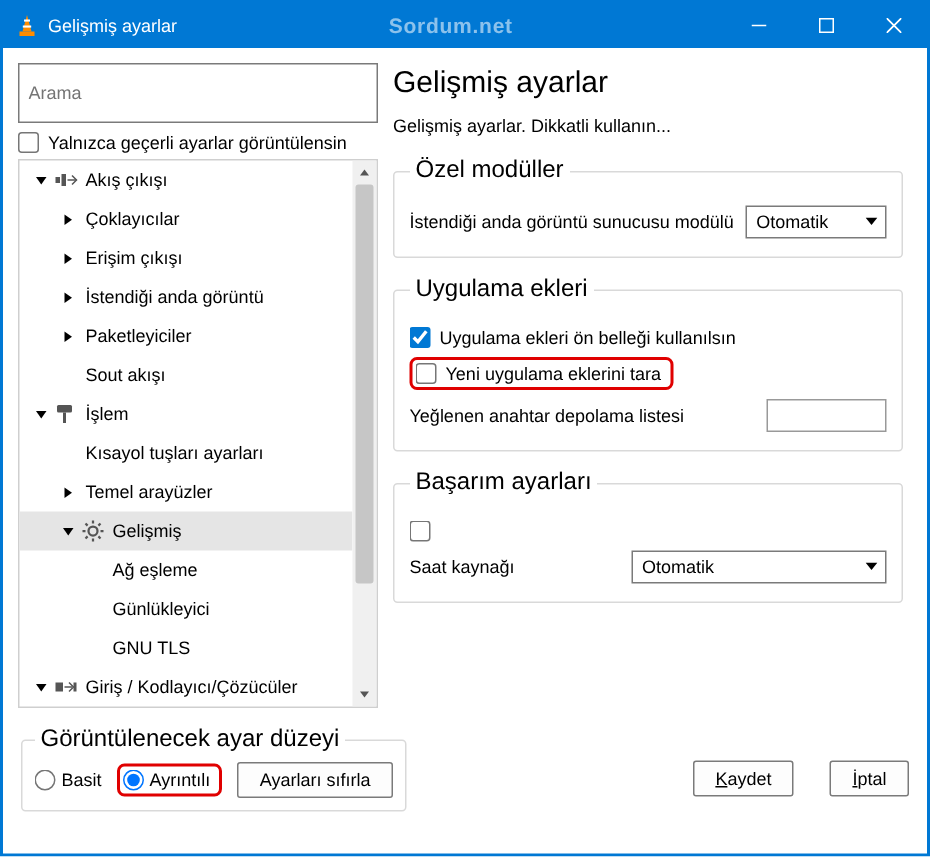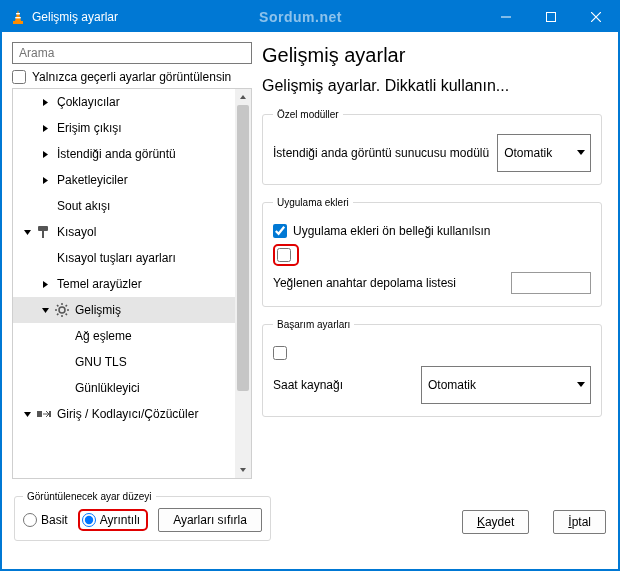--- a/index.html
+++ b/index.html
@@ -7,41 +7,41 @@
 .window { width: 620px; height: 571px; background: #fff; border: 2px solid #0078d4; display: flex; flex-direction: column; }
 .titlebar { height: 30px; background: #0078d4; color: #fff; display: flex; align-items: center; padding: 0 0 0 8px; }
 .titlebar .app-icon { width: 16px; height: 16px; margin-right: 6px; }
 .titlebar .title-text { flex: 0 0 auto; font-size: 12px; }
 .titlebar .watermark { flex: 1; text-align: center; color: rgba(255,255,255,0.55); font-size: 14px; font-weight: 600; letter-spacing: .5px; }
 .titlebar .win-controls { display: flex; }
 .titlebar .win-btn { width: 45px; height: 30px; display: flex; align-items: center; justify-content: center; color: #fff; }
 .titlebar .win-btn svg { width: 10px; height: 10px; }
 .body { flex: 1; display: flex; padding: 10px 10px 4px 10px; gap: 8px; overflow: hidden; }
 .left-col { width: 240px; display: flex; flex-direction: column; }
-.search-input { border: 1px solid #7a7a7a; height: 22px; padding: 2px 6px; color: #666; background: #fff; margin-bottom: 6px; }
+.search-input { border: 1px solid #7a7a7a; height: 40px; padding: 2px 6px; color: #666; background: #fff; margin-bottom: 6px; }
 .only-current { display: flex; align-items: flex-start; gap: 6px; margin-bottom: 4px; }
 .only-current input { width: 14px; height: 14px; }
 .tree { border: 1px solid #cfcfcf; flex: 1; overflow: hidden; background: #fff; }
 .tree-inner { height: 100%; overflow-y: auto; }
 .tree-row { display: flex; align-items: center; height: 26px; padding-right: 4px; }
 .tree-row.selected { background: #e5e5e5; }
 .tw { display: flex; align-items: center; justify-content: center; width: 16px; height: 100%; }
 .tw svg { width: 9px; height: 9px; }
 .node-icon { width: 18px; display: flex; align-items: center; justify-content: center; }
 .node-icon svg { width: 16px; height: 16px; }
 .node-label { margin-left: 4px; white-space: nowrap; }
 .ind { display: inline-block; height: 1px; }
 .right-col { flex: 1; display: flex; flex-direction: column; padding: 2px 6px 0 2px; }
 .page-title { font-size: 20px; font-weight: 400; margin-bottom: 10px; color: #000; }
-.page-sub { font-size: 16px; color: #000; margin-bottom: 14px; }
+.page-sub { font-size: 12px; color: #000; margin-bottom: 14px; }
 fieldset { border: 1px solid #d9d9d9; border-radius: 3px; padding: 10px 10px 12px 10px; margin-bottom: 12px; }
-legend { padding: 0 4px; font-size: 10px; color: #000; }
+legend { padding: 0 4px; font-size: 16px; color: #000; }
 .form-row { display: flex; align-items: center; gap: 8px; margin-top: 4px; }
 .form-row .lbl { flex: 0 0 auto; }
-.form-row .combo { flex: 1; height: 38px; border: 1px solid #7a7a7a; display: flex; align-items: center; padding: 0 4px 0 6px; background: #fff; justify-content: space-between; }
+.form-row .combo { flex: 1; height: 22px; border: 1px solid #7a7a7a; display: flex; align-items: center; padding: 0 4px 0 6px; background: #fff; justify-content: space-between; }
 .form-row .combo .arrow { width: 10px; display: flex; justify-content: center; }
 .form-row .text-field { width: 80px; height: 22px; border: 1px solid #999; background: #fff; }
 .chk-row { display: flex; align-items: center; gap: 6px; margin: 6px 0; }
 .chk-row input { width: 14px; height: 14px; accent-color: #0078d4; }
 .highlight-red { border: 2px solid #e00000; border-radius: 5px; padding: 2px 6px 2px 2px; display: inline-flex; align-items: center; gap: 6px; }
 .bottom { display: flex; align-items: center; padding: 8px 12px 16px 12px; gap: 24px; }
 .bottom-group { border: 1px solid #d9d9d9; border-radius: 3px; padding: 6px 8px 8px 8px; display: flex; align-items: center; gap: 10px; }
 .radio-wrap { display: flex; align-items: flex-start; gap: 4px; }
 .radio-wrap input { width: 14px; height: 14px; accent-color: #0075ff; }
 .btn { height: 24px; padding: 0 14px; border: 1px solid #7a7a7a; background: #fdfdfd; display: inline-flex; align-items: center; justify-content: center; border-radius: 2px; cursor: pointer; }
@@ -91,20 +91,37 @@
   <div class="body">
     <div class="left-col">
       <input class="search-input" placeholder="Arama" style="">
       <label class="only-current">
         <input type="checkbox" style="">
         <span>Yalnızca geçerli ayarlar görüntülensin</span>
       </label>
       <div class="tree">
         <div class="tree-inner" id="tree-inner">
             <div class="tree-row">
+              <span class="ind" style="width:6px"></span>
+              <span class="tw">
+                <svg viewBox="0 0 9 9">
+                  <path d="M1 2 L8 2 L4.5 7 Z" fill="#000"></path>
+                </svg>
+              </span>
+              <span class="node-icon">
+                <svg viewBox="0 0 16 16">
+                  <rect x="1" y="6" width="3" height="4" fill="#555"></rect>
+                  <rect x="5" y="4" width="3" height="8" fill="#555"></rect>
+                  <path d="M9 8 L15 8" stroke="#555" stroke-width="1"></path>
+                  <path d="M12 5 L15 8 L12 11" fill="none" stroke="#555" stroke-width="1"></path>
+                </svg>
+              </span>
+              <span class="node-label">Akış çıkışı</span>
+            </div>
+            <div class="tree-row">
               <span class="ind" style="width:24px"></span>
               <span class="tw">
                 <svg viewBox="0 0 9 9">
                   <path d="M2 1 L7 4.5 L2 8 Z" fill="#000"></path>
                 </svg>
               </span>
               <span class="node-label">Çoklayıcılar</span>
             </div>
             <div class="tree-row">
               <span class="ind" style="width:24px"></span>
@@ -144,21 +161,21 @@
                 <svg viewBox="0 0 9 9">
                   <path d="M1 2 L8 2 L4.5 7 Z" fill="#000"></path>
                 </svg>
               </span>
               <span class="node-icon">
                 <svg viewBox="0 0 16 16">
                   <rect x="2" y="2" width="10" height="5" rx="1" fill="#555"></rect>
                   <rect x="6" y="7" width="2" height="7" fill="#555"></rect>
                 </svg>
               </span>
-              <span class="node-label">Kısayol</span>
+              <span class="node-label">İşlem</span>
             </div>
             <div class="tree-row">
               <span class="ind" style="width:24px"></span>
               <span class="tw"></span>
               <span class="node-label">Kısayol tuşları ayarları</span>
             </div>
             <div class="tree-row">
               <span class="ind" style="width:24px"></span>
               <span class="tw">
                 <svg viewBox="0 0 9 9">
@@ -185,26 +202,26 @@
               <span class="node-label">Gelişmiş</span>
             </div>
             <div class="tree-row">
               <span class="ind" style="width:42px"></span>
               <span class="tw"></span>
               <span class="node-label">Ağ eşleme</span>
             </div>
             <div class="tree-row">
               <span class="ind" style="width:42px"></span>
               <span class="tw"></span>
+              <span class="node-label">Günlükleyici</span>
+            </div>
+            <div class="tree-row">
+              <span class="ind" style="width:42px"></span>
+              <span class="tw"></span>
               <span class="node-label">GNU TLS</span>
-            </div>
-            <div class="tree-row">
-              <span class="ind" style="width:42px"></span>
-              <span class="tw"></span>
-              <span class="node-label">Günlükleyici</span>
             </div>
             <div class="tree-row">
               <span class="ind" style="width:6px"></span>
               <span class="tw">
                 <svg viewBox="0 0 9 9">
                   <path d="M1 2 L8 2 L4.5 7 Z" fill="#000"></path>
                 </svg>
               </span>
               <span class="node-icon">
                 <svg viewBox="0 0 16 16">
@@ -256,20 +273,21 @@
 
       <fieldset>
         <legend>Uygulama ekleri</legend>
         <label class="chk-row">
           <input type="checkbox" checked="" style="">
           <span>Uygulama ekleri ön belleği kullanılsın</span>
         </label>
         <div class="chk-row">
           <span class="highlight-red">
             <input type="checkbox" style="">
+            <span>Yeni uygulama eklerini tara</span>
           </span>
         </div>
         <div class="form-row">
           <span class="lbl">Yeğlenen anahtar depolama listesi</span>
           <span class="spacer"></span>
           <input class="text-field" style="">
         </div>
       </fieldset>
 
       <fieldset>

